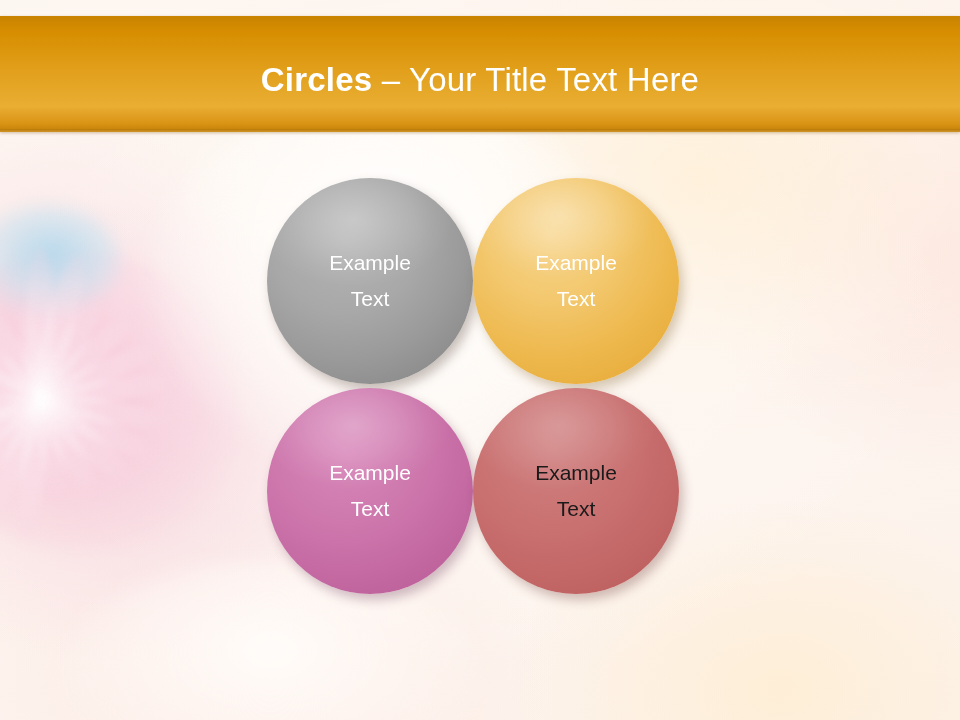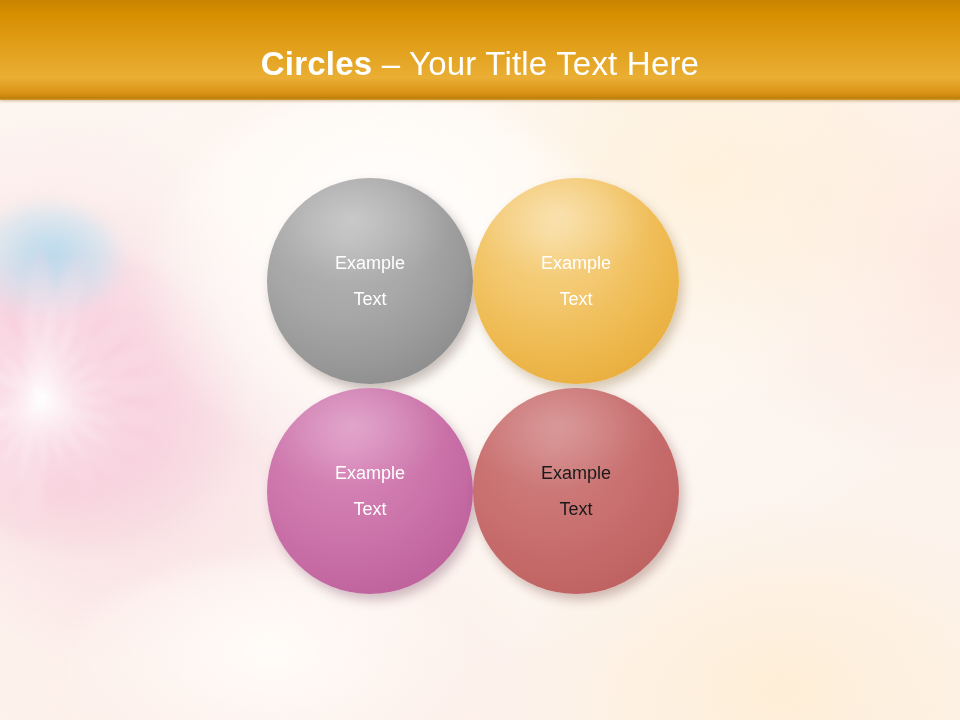--- a/index.html
+++ b/index.html
@@ -92,23 +92,23 @@
   .bg-vignette {
     position: absolute;
     inset: 0;
     background: radial-gradient(ellipse 700px 520px at 50% 45%, rgba(255,255,255,0.35) 0%, rgba(255,255,255,0.0) 70%);
   }
 
   
   .title-band {
     position: absolute;
     left: 0;
-    top: 0;
+    top: 16px;
     width: 960px;
-    height: 100px;
+    height: 116px;
     background: linear-gradient(180deg, #c98300 0%, #d78e00 14%, #e2a01c 48%, #e9ae33 78%, #d99314 93%, #c07e06 100%);
     box-shadow: 0 1px 3px rgba(120,80,0,0.35);
   }
   .title-band::after {
     content: "";
     position: absolute;
     left: 0;
     right: 0;
     bottom: 0;
     height: 3px;
@@ -134,21 +134,21 @@
   }
 
   
   .circle {
     position: absolute;
     border-radius: 50%;
     display: flex;
     align-items: center;
     justify-content: center;
     text-align: center;
-    font-size: 18px;
+    font-size: 21px;
     line-height: 36px;
   }
   .circle .label {
     position: relative;
     z-index: 2;
     pointer-events: none;
   }
   .circle .gloss {
     position: absolute;
     inset: 0;

